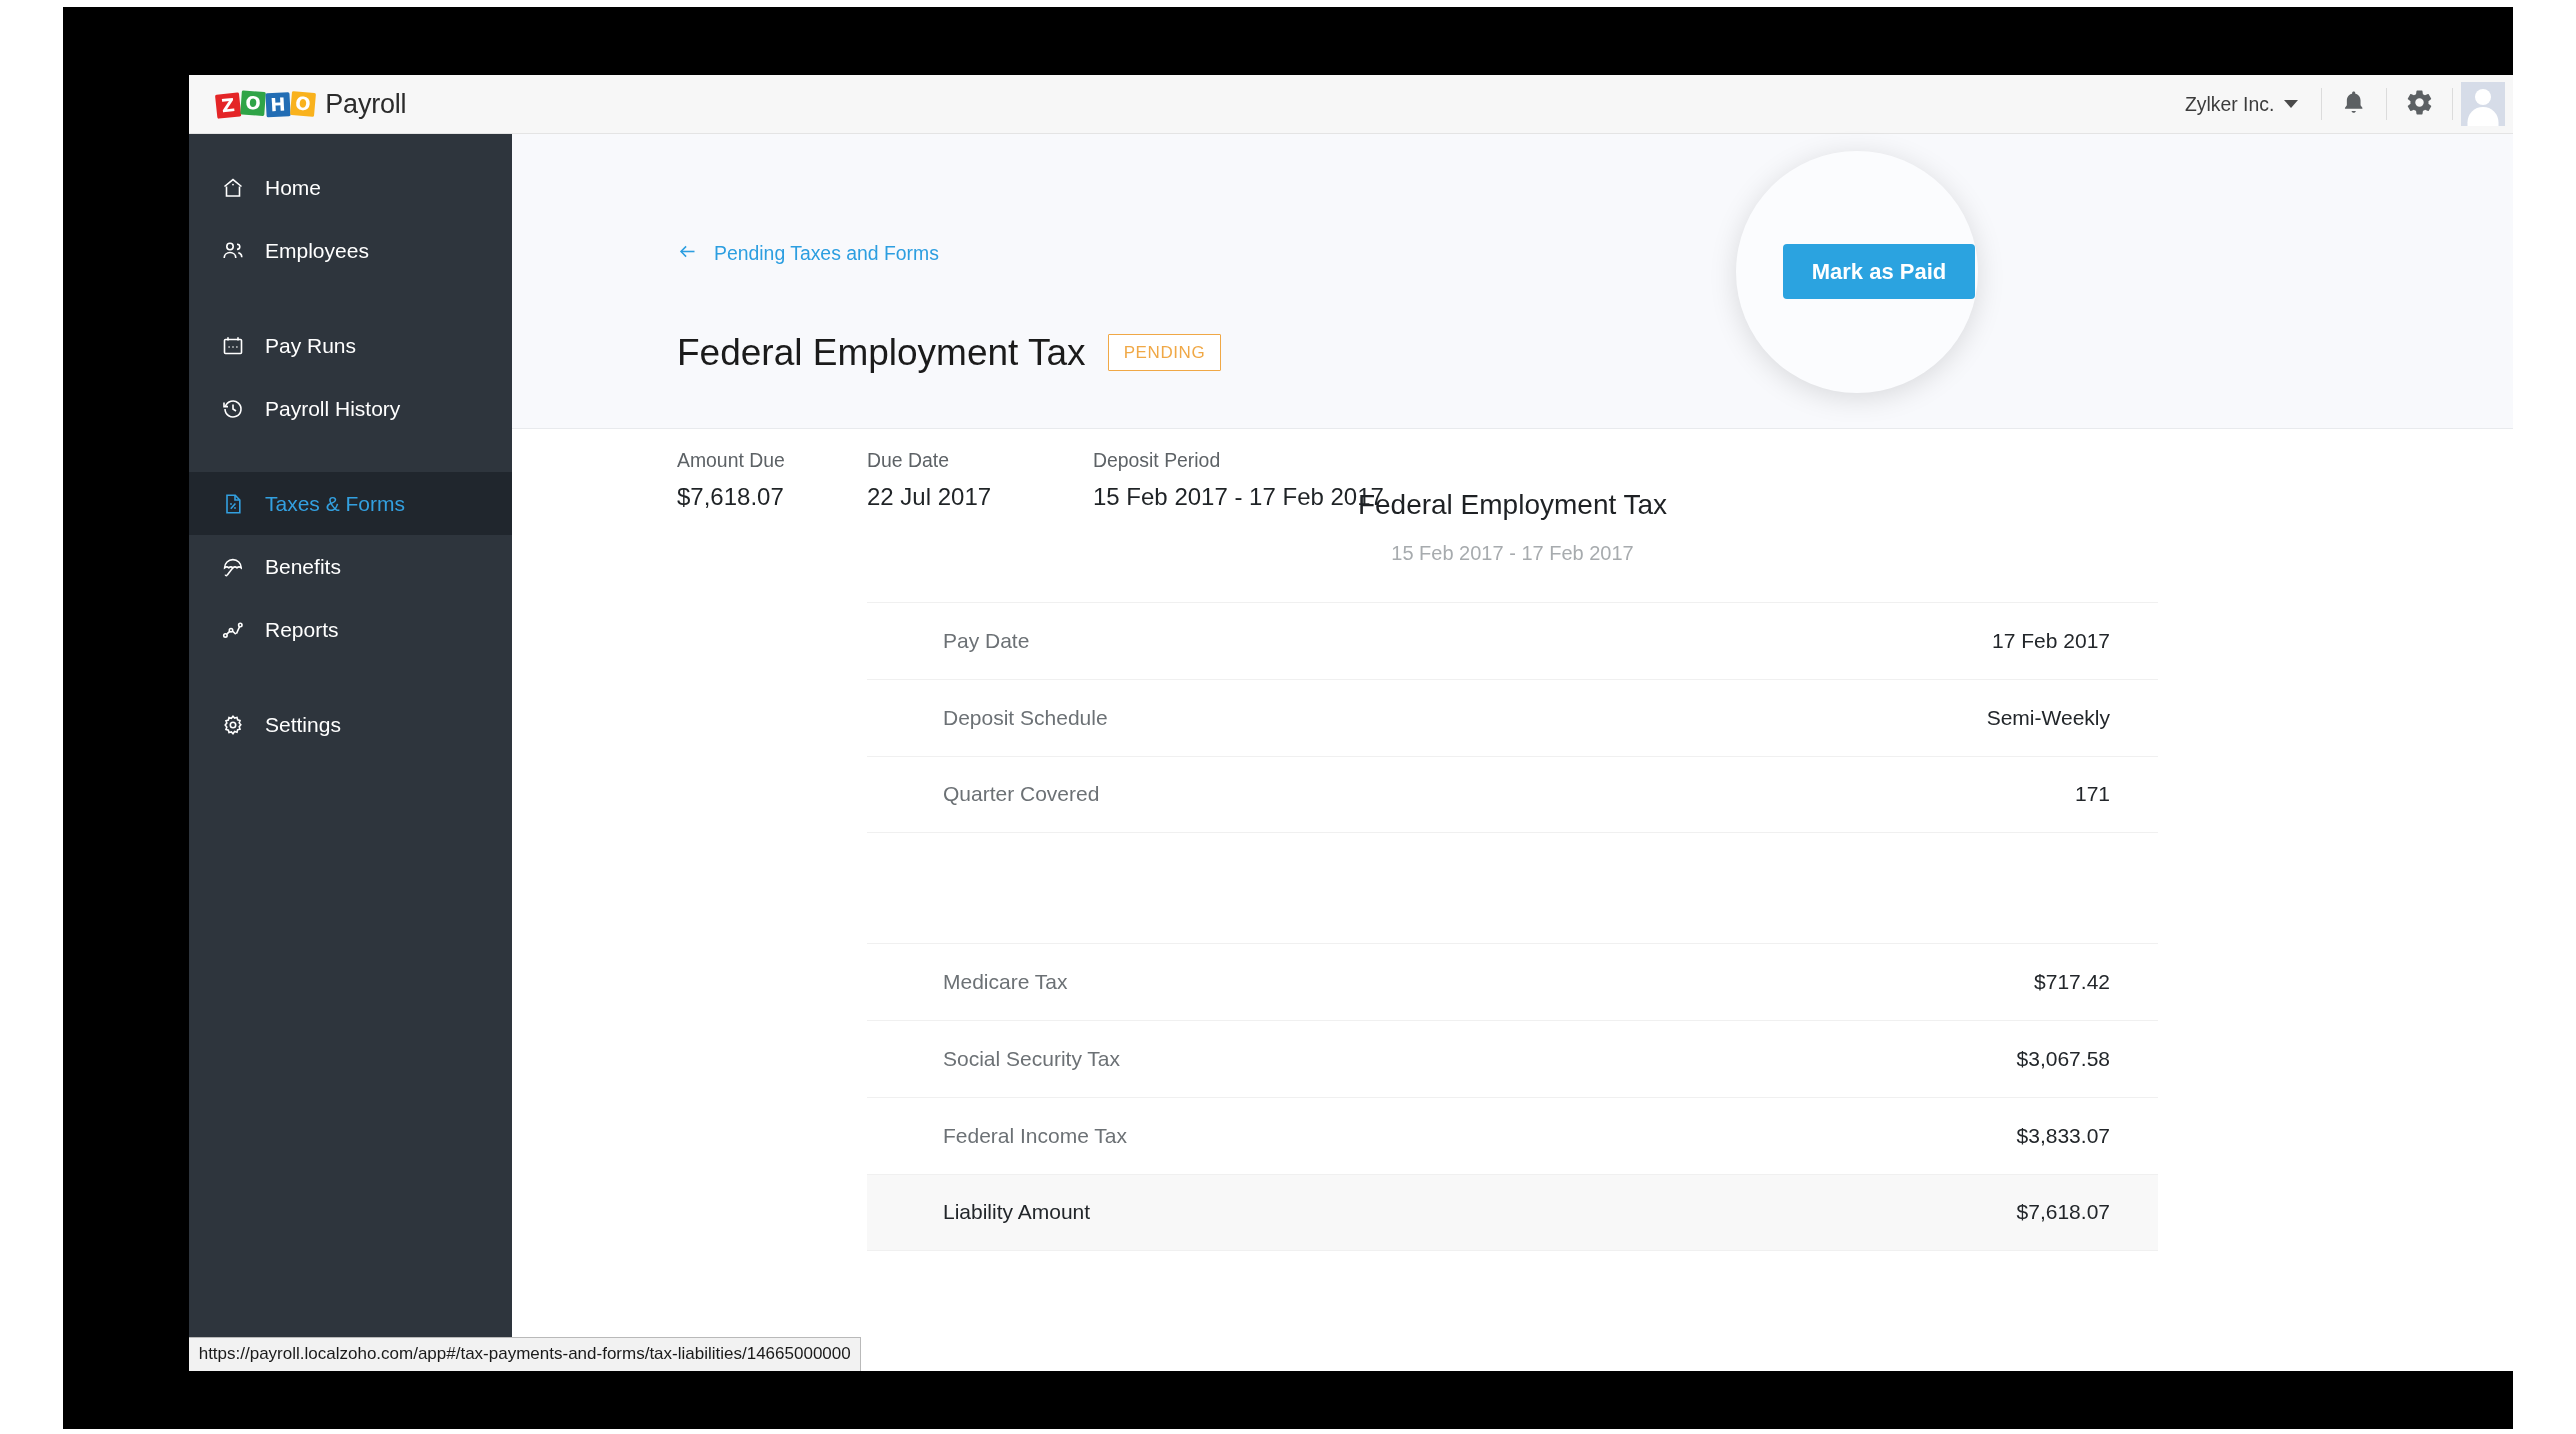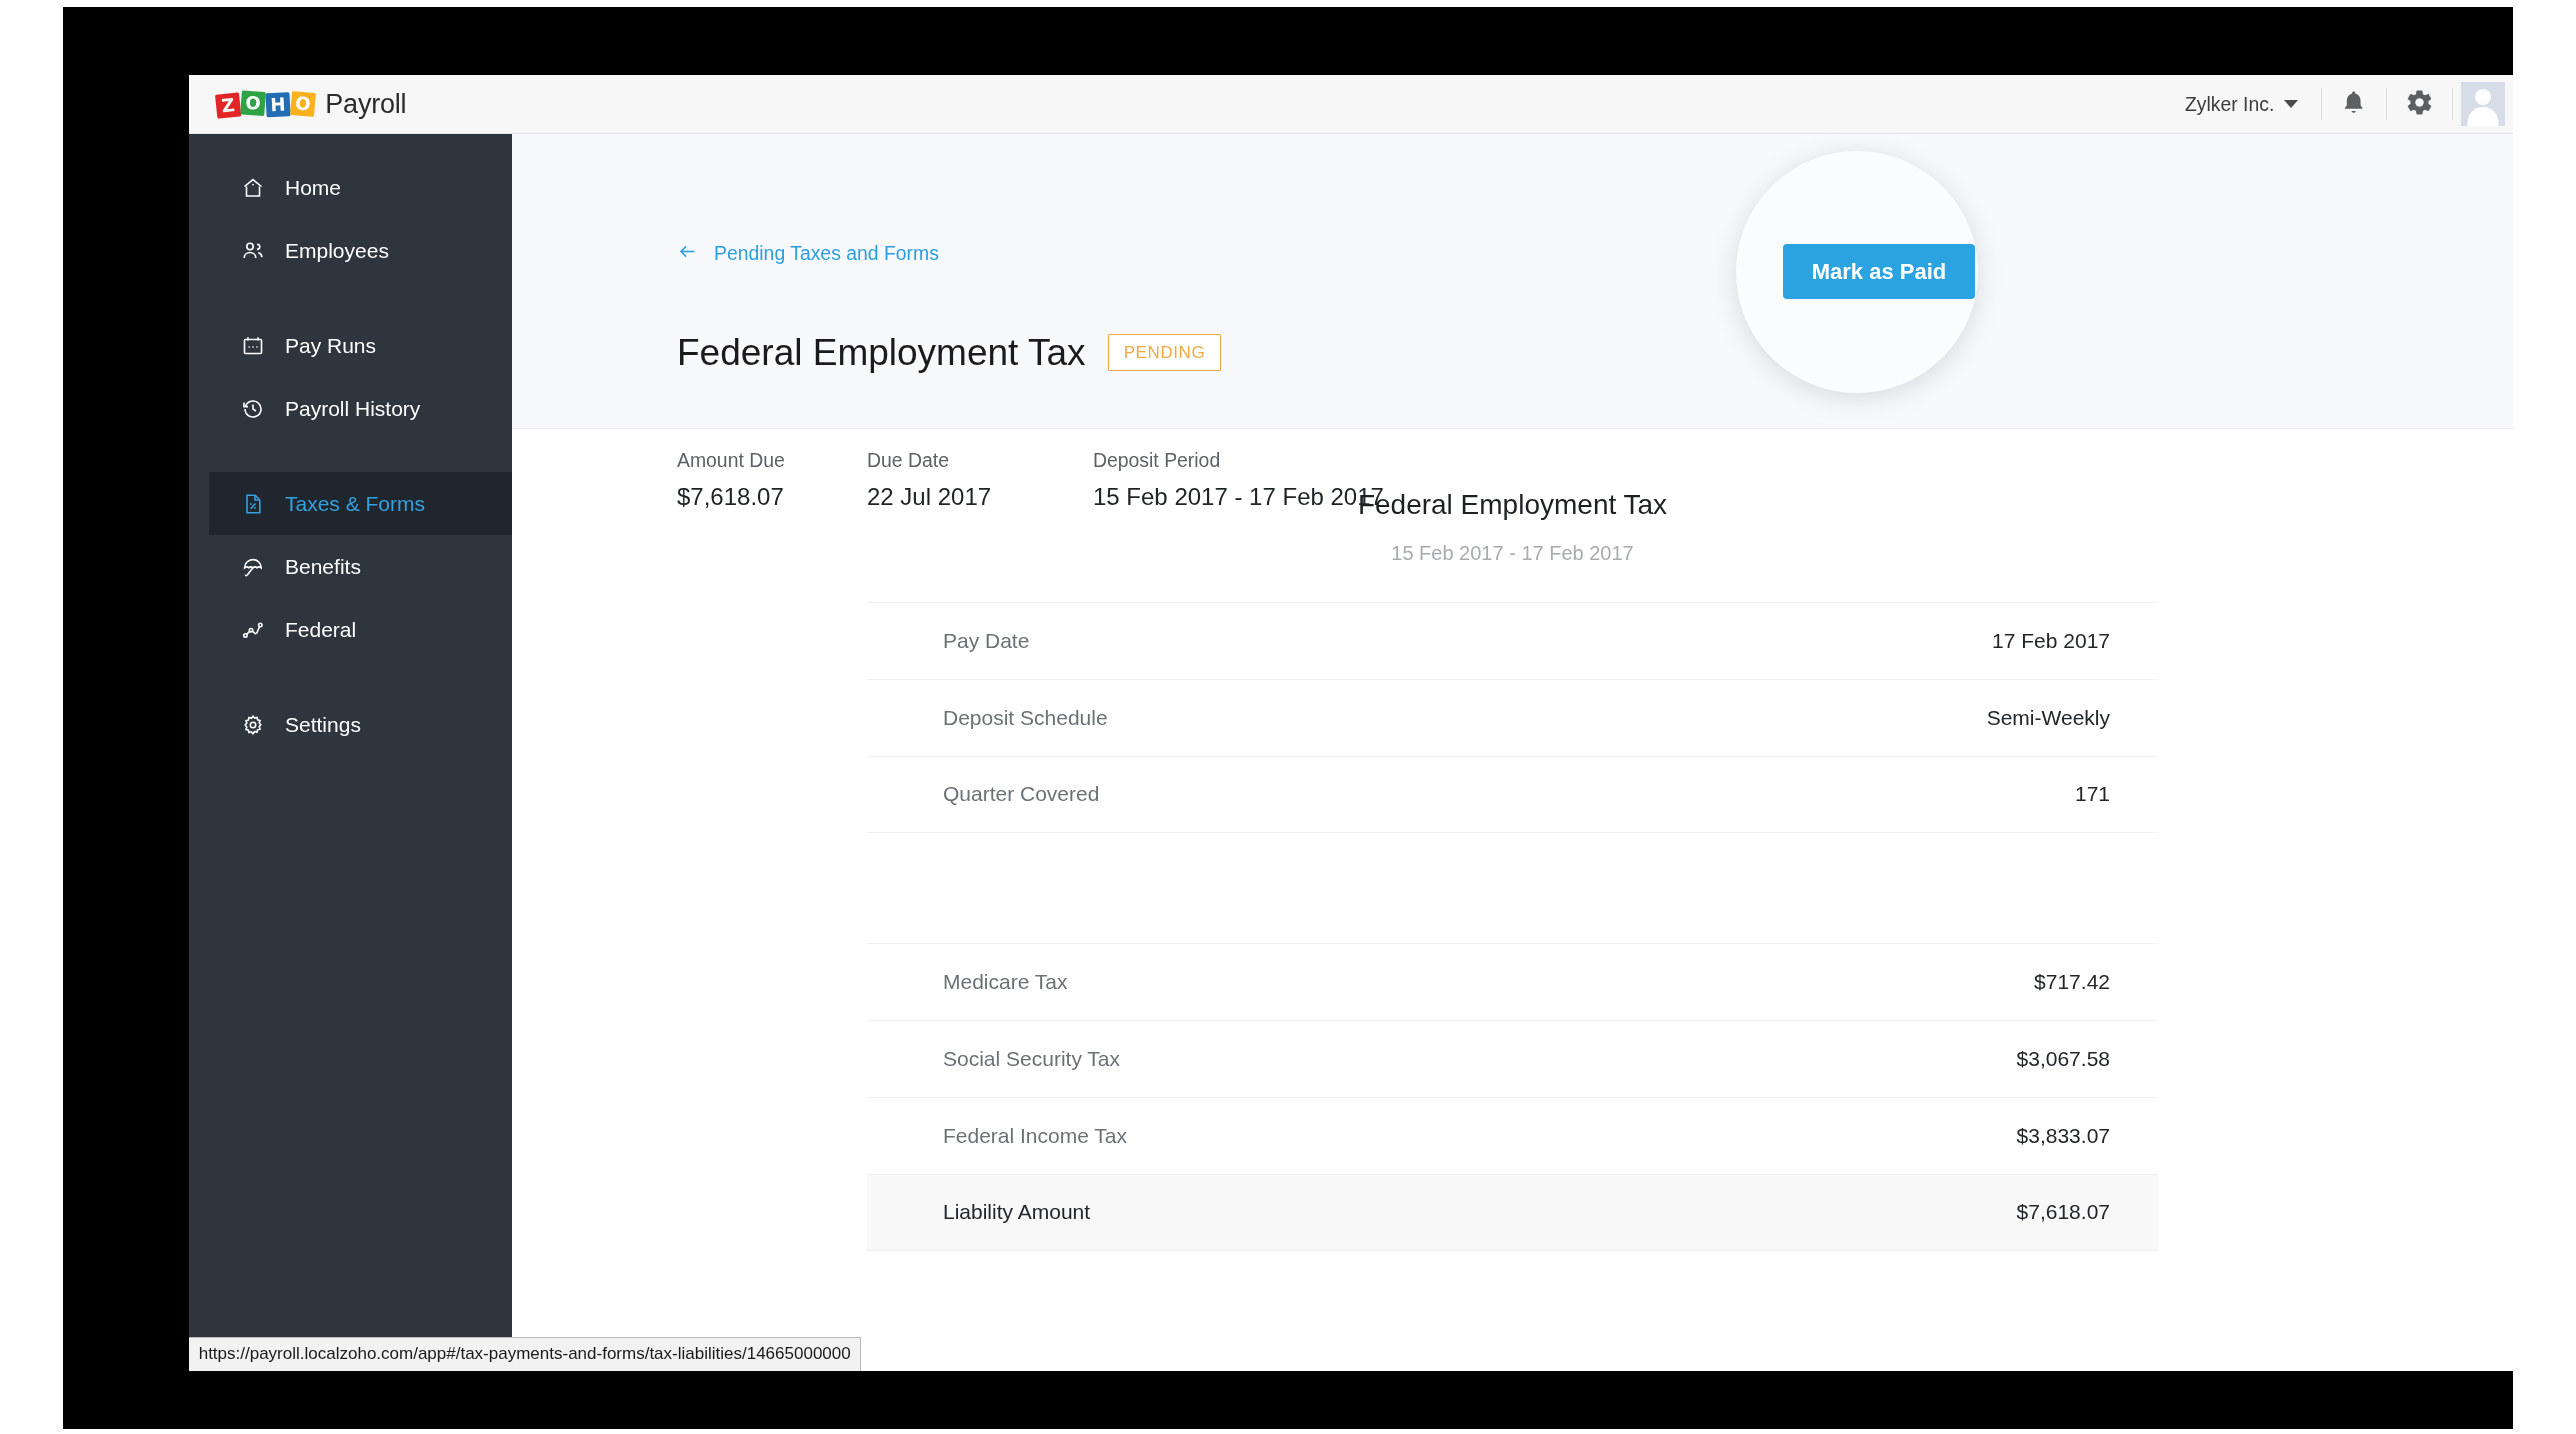--- a/index.html
+++ b/index.html
@@ -159,21 +159,20 @@
   }
 
   
   #sidebar {
     position: absolute;
     left: 0;
     top: 59px;
     width: 323px;
     height: 1237px;
     background: #2e353d;
-    padding-left: 20px;
   }
   .nav-item {
     display: flex;
     align-items: center;
     height: 63px;
     padding-left: 29px;
     color: #ffffff;
     font-size: 21px;
     cursor: pointer;
     box-sizing: border-box;
@@ -482,21 +481,21 @@
 
         <div class="nav-item">
           <span class="nav-icon">
             <svg width="24" height="24" viewBox="0 0 24 24" fill="none" stroke="#ffffff" stroke-width="1.6">
               <circle cx="4.4" cy="17.4" r="1.7"></circle>
               <circle cx="10" cy="12.2" r="1.7"></circle>
               <circle cx="19.3" cy="7" r="1.7"></circle>
               <path d="M5.8 16.2l2.9-2.8M11.4 13l3.4 3.2M15.4 15.8l3.2-7.2"></path>
             </svg>
           </span>
-          <span>Federal</span>
+          <span>Reports</span>
         </div>
 
         <div class="nav-gap-md"></div>
 
         <div class="nav-item">
           <span class="nav-icon">
             <svg width="24" height="24" viewBox="0 0 24 24" fill="none" stroke="#ffffff" stroke-width="1.6">
               <circle cx="12" cy="12" r="2.7"></circle>
               <path d="M12 3.2l1.6 1.9 2.4-.7.6 2.4 2.4.7-.8 2.4 1.6 1.9-1.6 1.9.8 2.4-2.4.7-.6 2.4-2.4-.7L12 20.8l-1.6-1.9-2.4.7-.6-2.4-2.4-.7.8-2.4L4.2 12l1.6-1.9-.8-2.4 2.4-.7.6-2.4 2.4.7z"></path>
             </svg>

